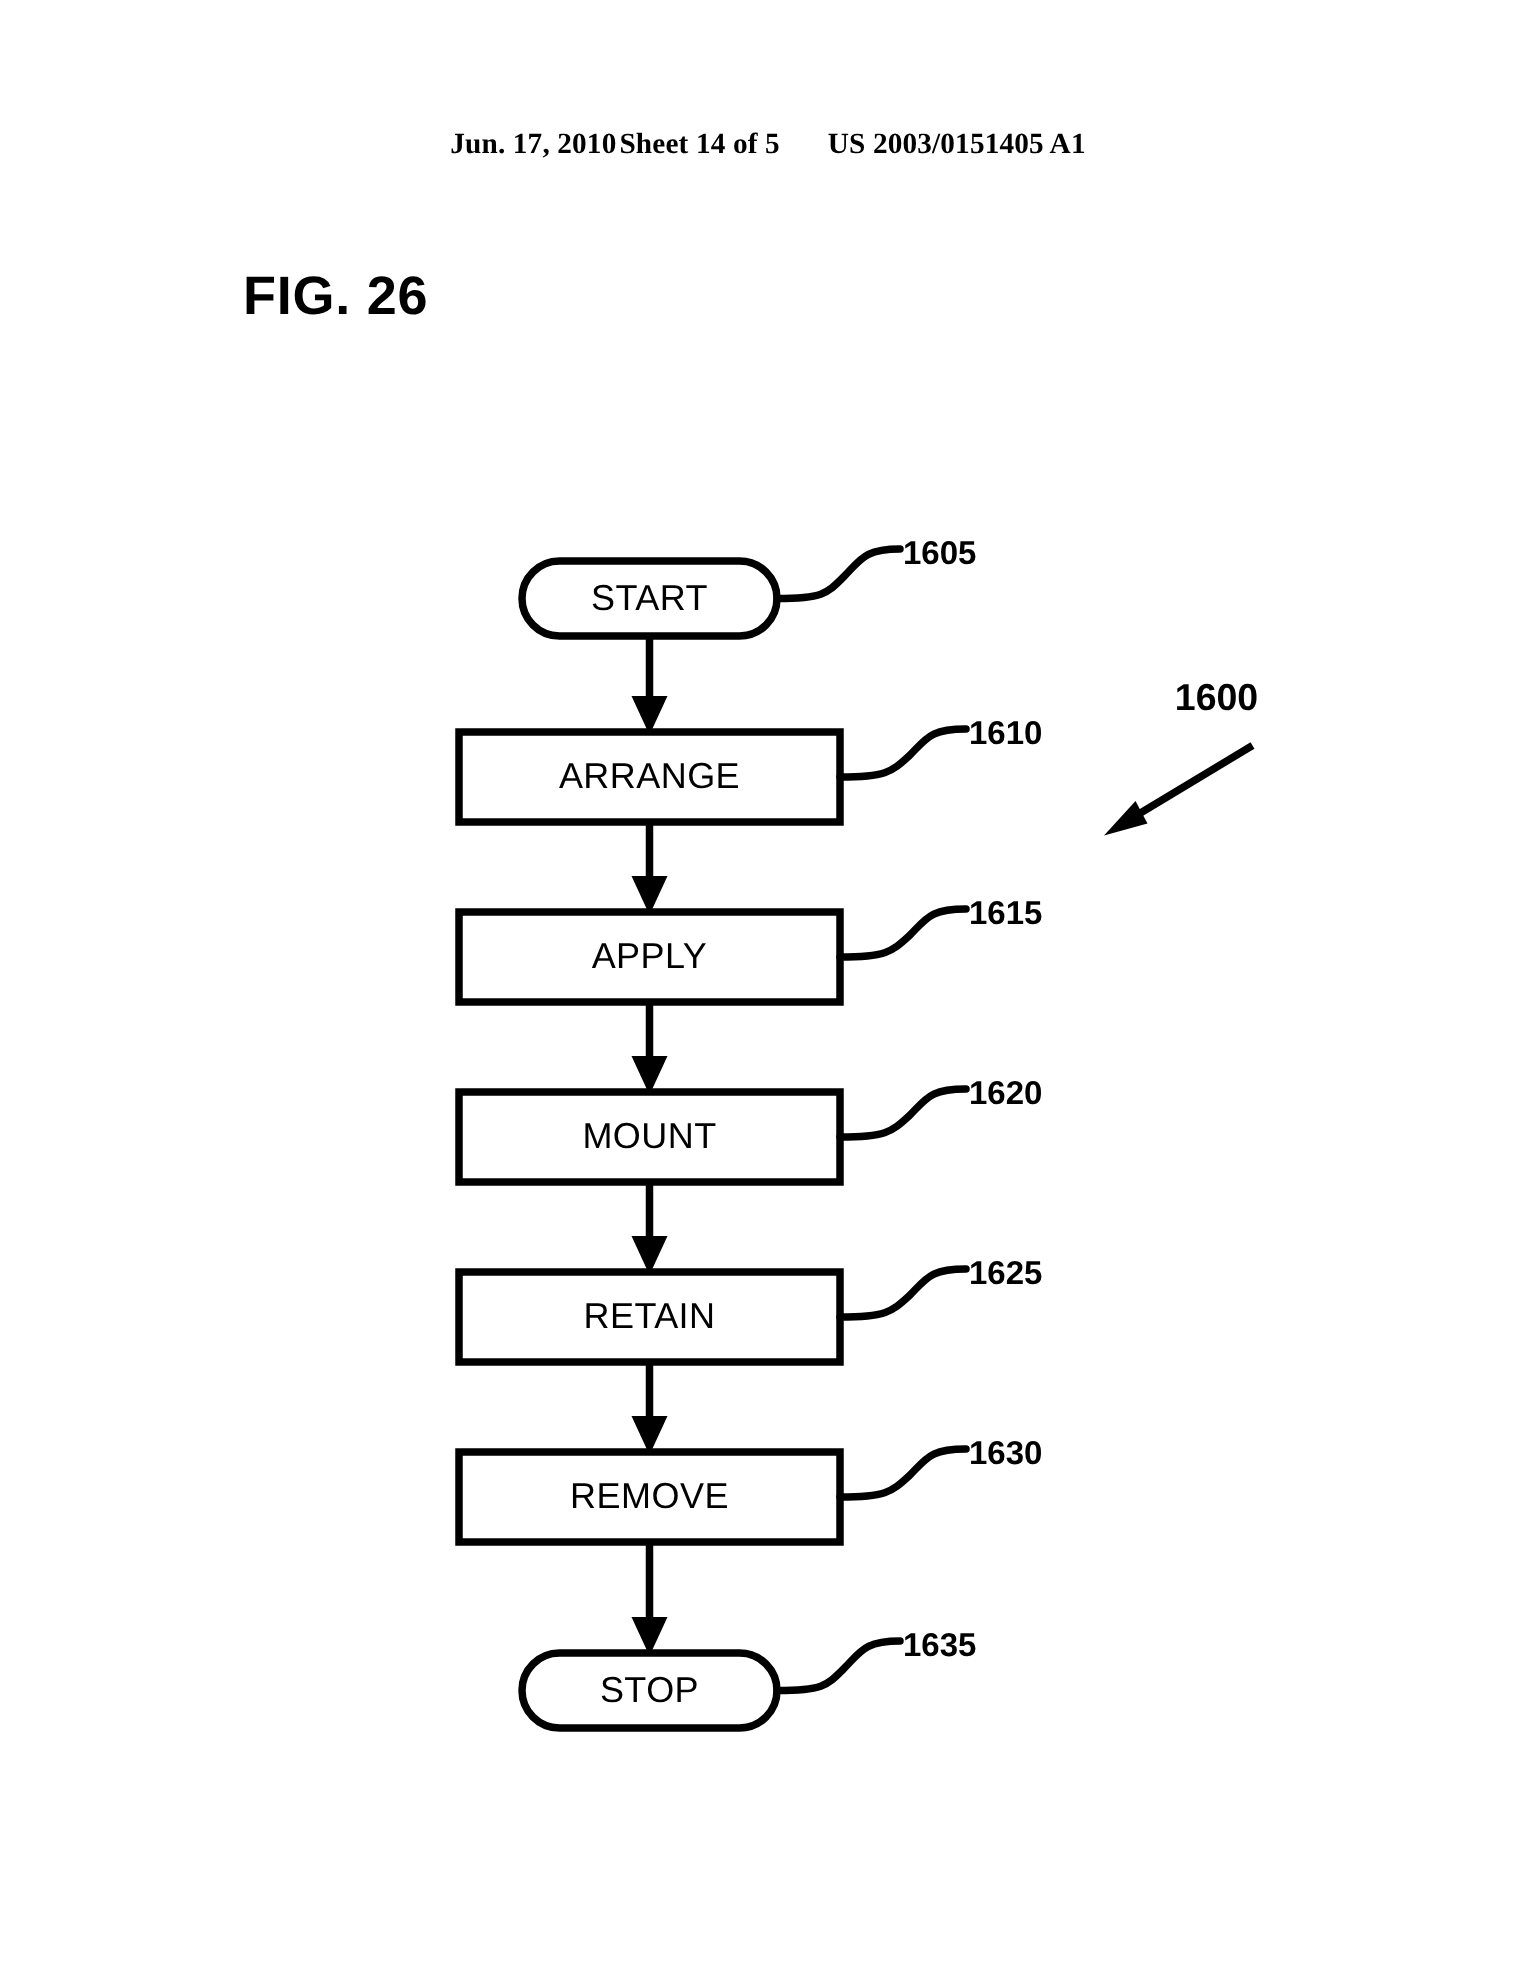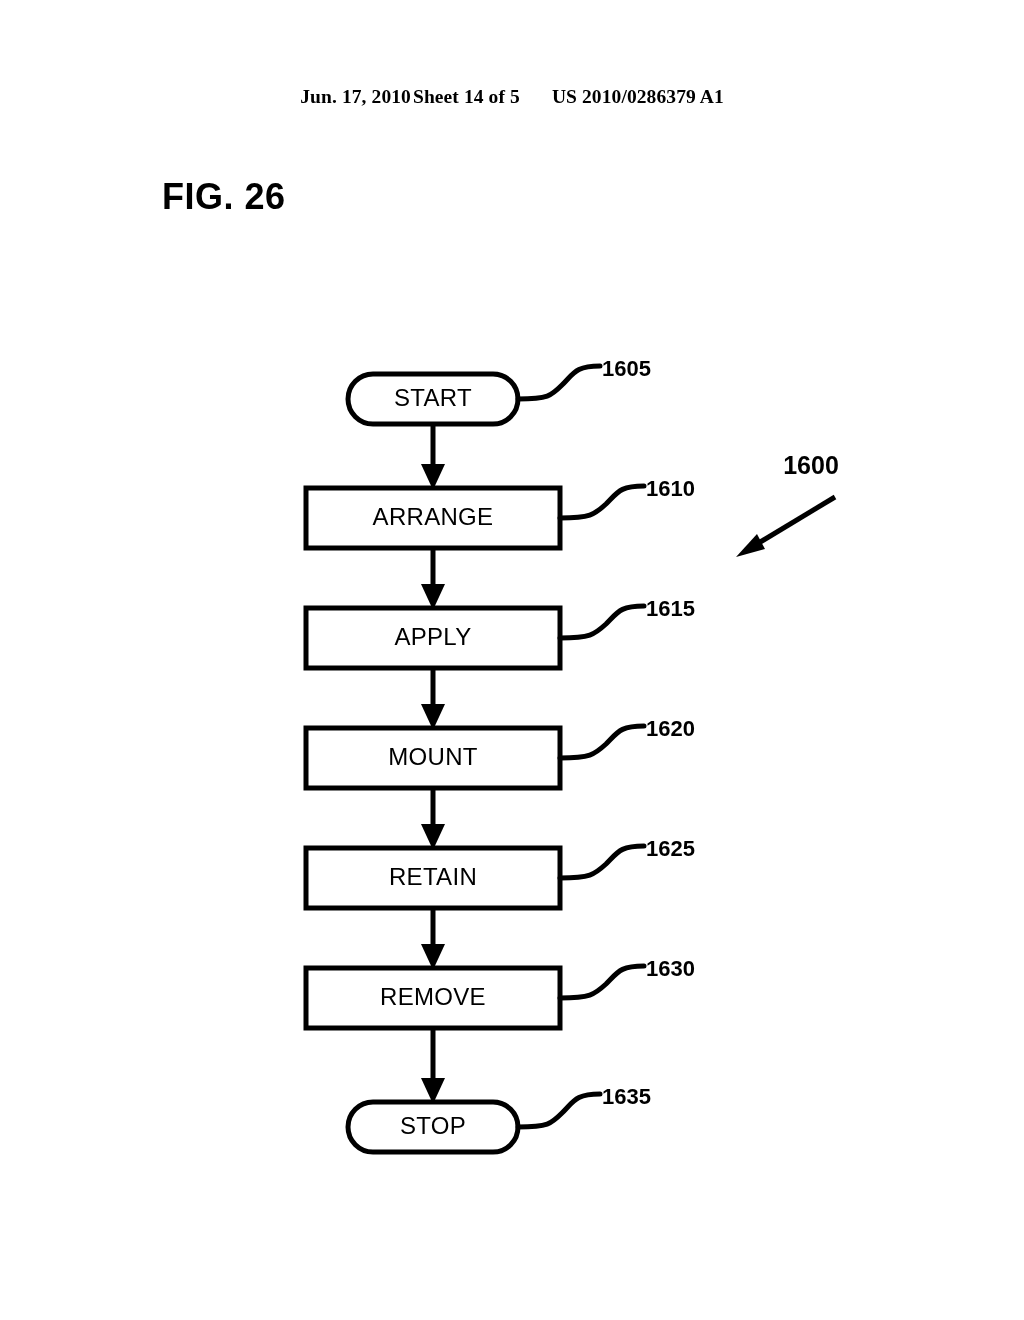--- a/index.html
+++ b/index.html
@@ -106,21 +106,21 @@
   .arrowhead { fill: #000000; }
 </style>
 </head>
 <body>
 
 <div id="page">
 
   <div class="pub-header">
     <span class="hdr-date">Jun. 17, 2010</span>
     <span class="hdr-sheet">Sheet 14 of 5</span>
-    <span class="hdr-num">US 2010/0286379 A1</span>
+    <span class="hdr-num">US 2003/0151405 A1</span>
   </div>
 
   <div class="fig-label">FIG. 26</div>
 
   <svg id="flow-svg" viewBox="0 0 1024 1320">
 
     <g>
       <line class="conn" x1="433" y1="424" x2="433" y2="472"></line>
       <polygon class="arrowhead" points="433,490 421,464 445,464"></polygon>
     </g>

